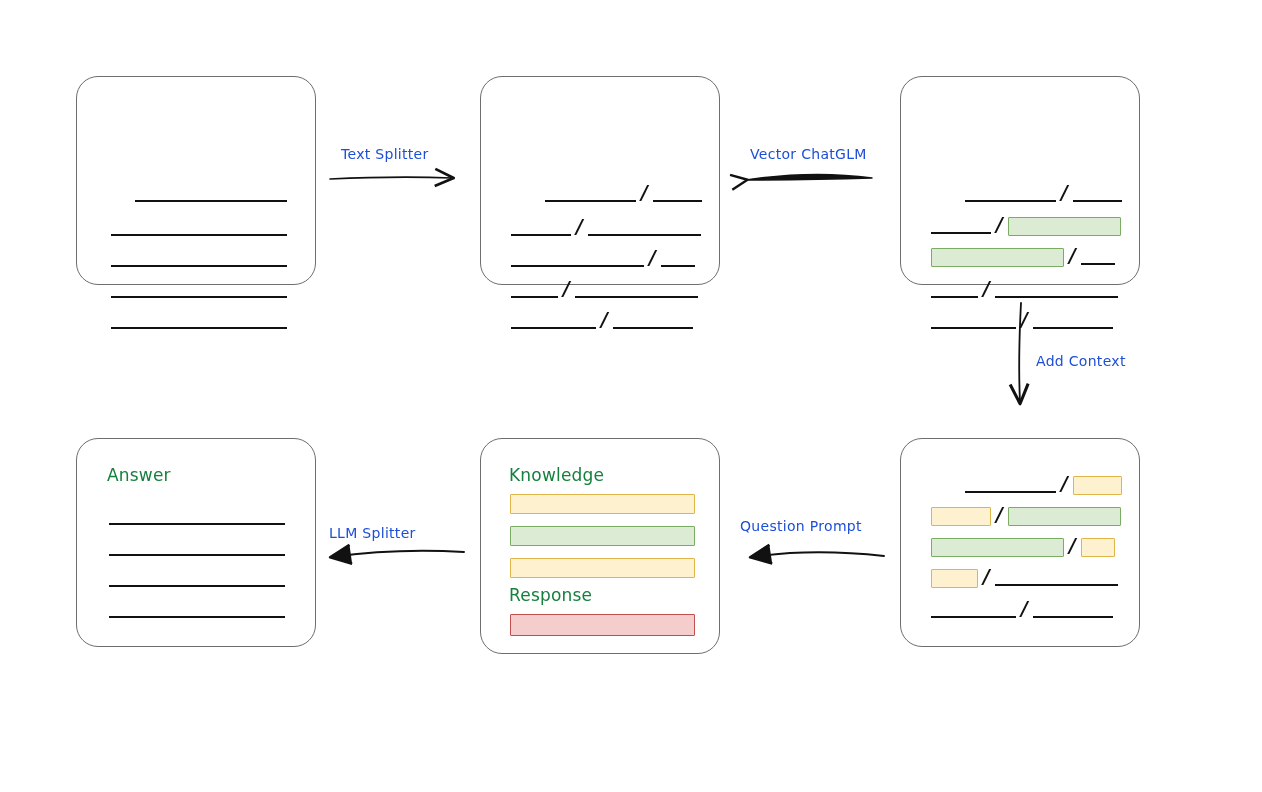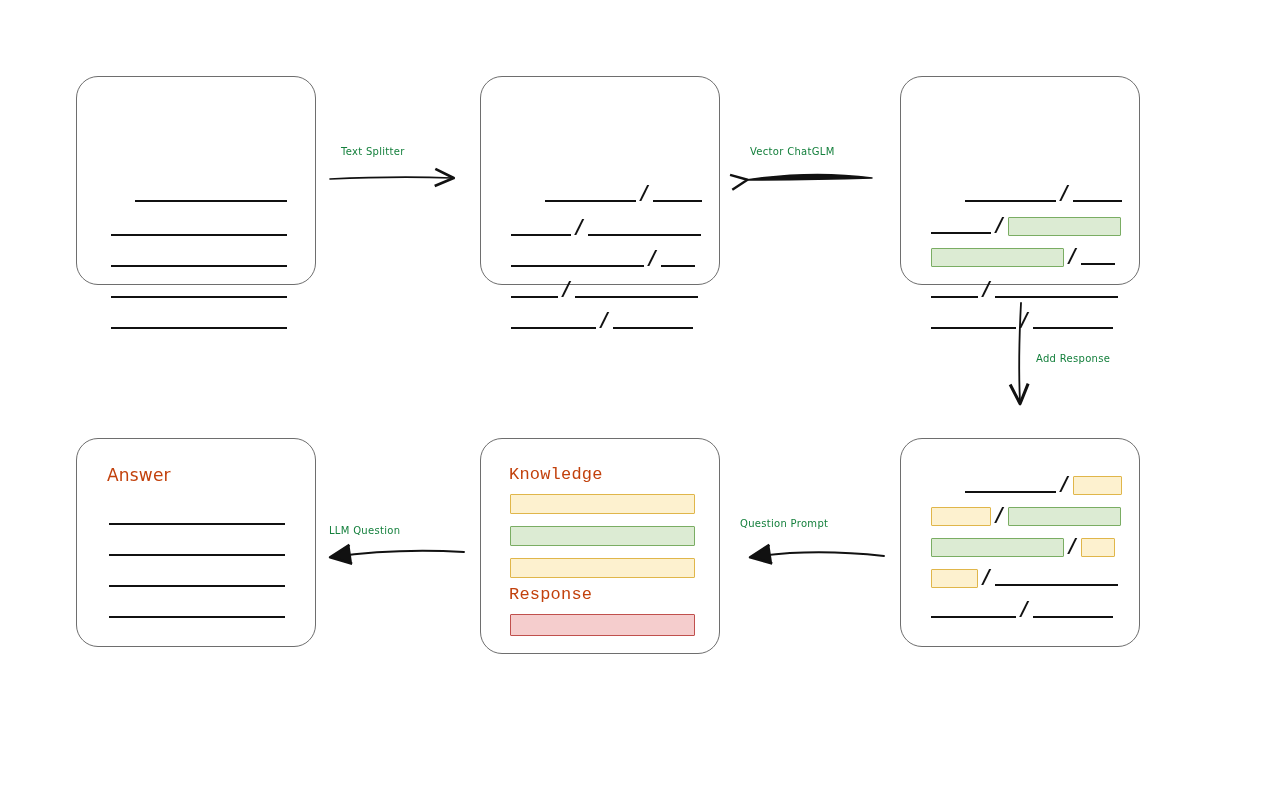--- a/index.html
+++ b/index.html
@@ -75,29 +75,29 @@
     box-sizing: border-box;
     height: 20px;
     border-width: 1.6px;
     border-style: solid;
     border-radius: 1px;
   }
   .block-label {
     position: absolute;
     font-size: 17px;
     letter-spacing: 0.2px;
-    color: #c2410c;
+    color: #15803d;
     white-space: nowrap;
   }
   
   .edge-label {
     position: absolute;
-    font-size: 10px;
+    font-size: 14px;
     letter-spacing: 0.3px;
-    color: #15803d;
+    color: #1d4ed8;
     white-space: nowrap;
   }
   .caption {
     position: absolute;
     font-size: 16px;
     letter-spacing: 0.2px;
     color: #111111;
     white-space: nowrap;
   }
   svg.edges {
@@ -143,23 +143,23 @@
       <path d="M884,556 Q812,548 752,557" fill="none" stroke="#111111" stroke-width="1.9" stroke-linecap="round" marker-end="url(#ah-l)"></path>
     </g>
 
     <g>
       <path d="M464,552 Q396,548 332,557" fill="none" stroke="#111111" stroke-width="1.9" stroke-linecap="round" marker-end="url(#ah-l)"></path>
     </g>
   </svg>
 
   <div class="edge-label" style="left:341px; top:146px;">Text Splitter</div>
   <div class="edge-label" style="left:750px; top:146px;">Vector ChatGLM</div>
-  <div class="edge-label" style="left:1036px; top:353px;">Add Response</div>
+  <div class="edge-label" style="left:1036px; top:353px;">Add Context</div>
   <div class="edge-label" style="left:740px; top:518px;">Question Prompt</div>
-  <div class="edge-label" style="left:329px; top:525px;">LLM Question</div>
+  <div class="edge-label" style="left:329px; top:525px;">LLM Splitter</div>
 
   <div class="node" style="left:76px; top:76px; width:240px; height:209px;">
     <div class="doc-body">
       <div class="row" style="left:58px; top:107px;">
         <span class="seg" style="width:152px;"></span>
       </div>
       <div class="row" style="left:34px; top:141px;">
         <span class="seg" style="width:176px;"></span>
       </div>
       <div class="row" style="left:34px; top:172px;">
@@ -257,21 +257,21 @@
         <span class="seg" style="width:123px;"></span>
       </div>
       <div class="row" style="left:30px; top:161px;">
         <span class="seg" style="width:85px;"></span>
         <span class="slash">/</span>
         <span class="seg" style="width:80px;"></span>
       </div>
     </div>
   </div>
 
-  <div class="node" style="left:480px; top:438px; width:240px; height:216px;font-family:Liberation Mono, monospace;">
+  <div class="node" style="left:480px; top:438px; width:240px; height:216px;">
     <div class="block-label" style="left:28px; top:26px;">Knowledge</div>
 
     <div class="block-chip chip-yellow" style="left:29px; top:55px; width:185px;"></div>
     <div class="block-chip chip-green" style="left:29px; top:87px; width:185px;"></div>
     <div class="block-chip chip-yellow" style="left:29px; top:119px; width:185px;"></div>
 
     <div class="block-label" style="left:28px; top:146px;">Response</div>
 
     <div class="block-chip chip-red" style="left:29px; top:175px; width:185px; height:22px;"></div>
   </div>

